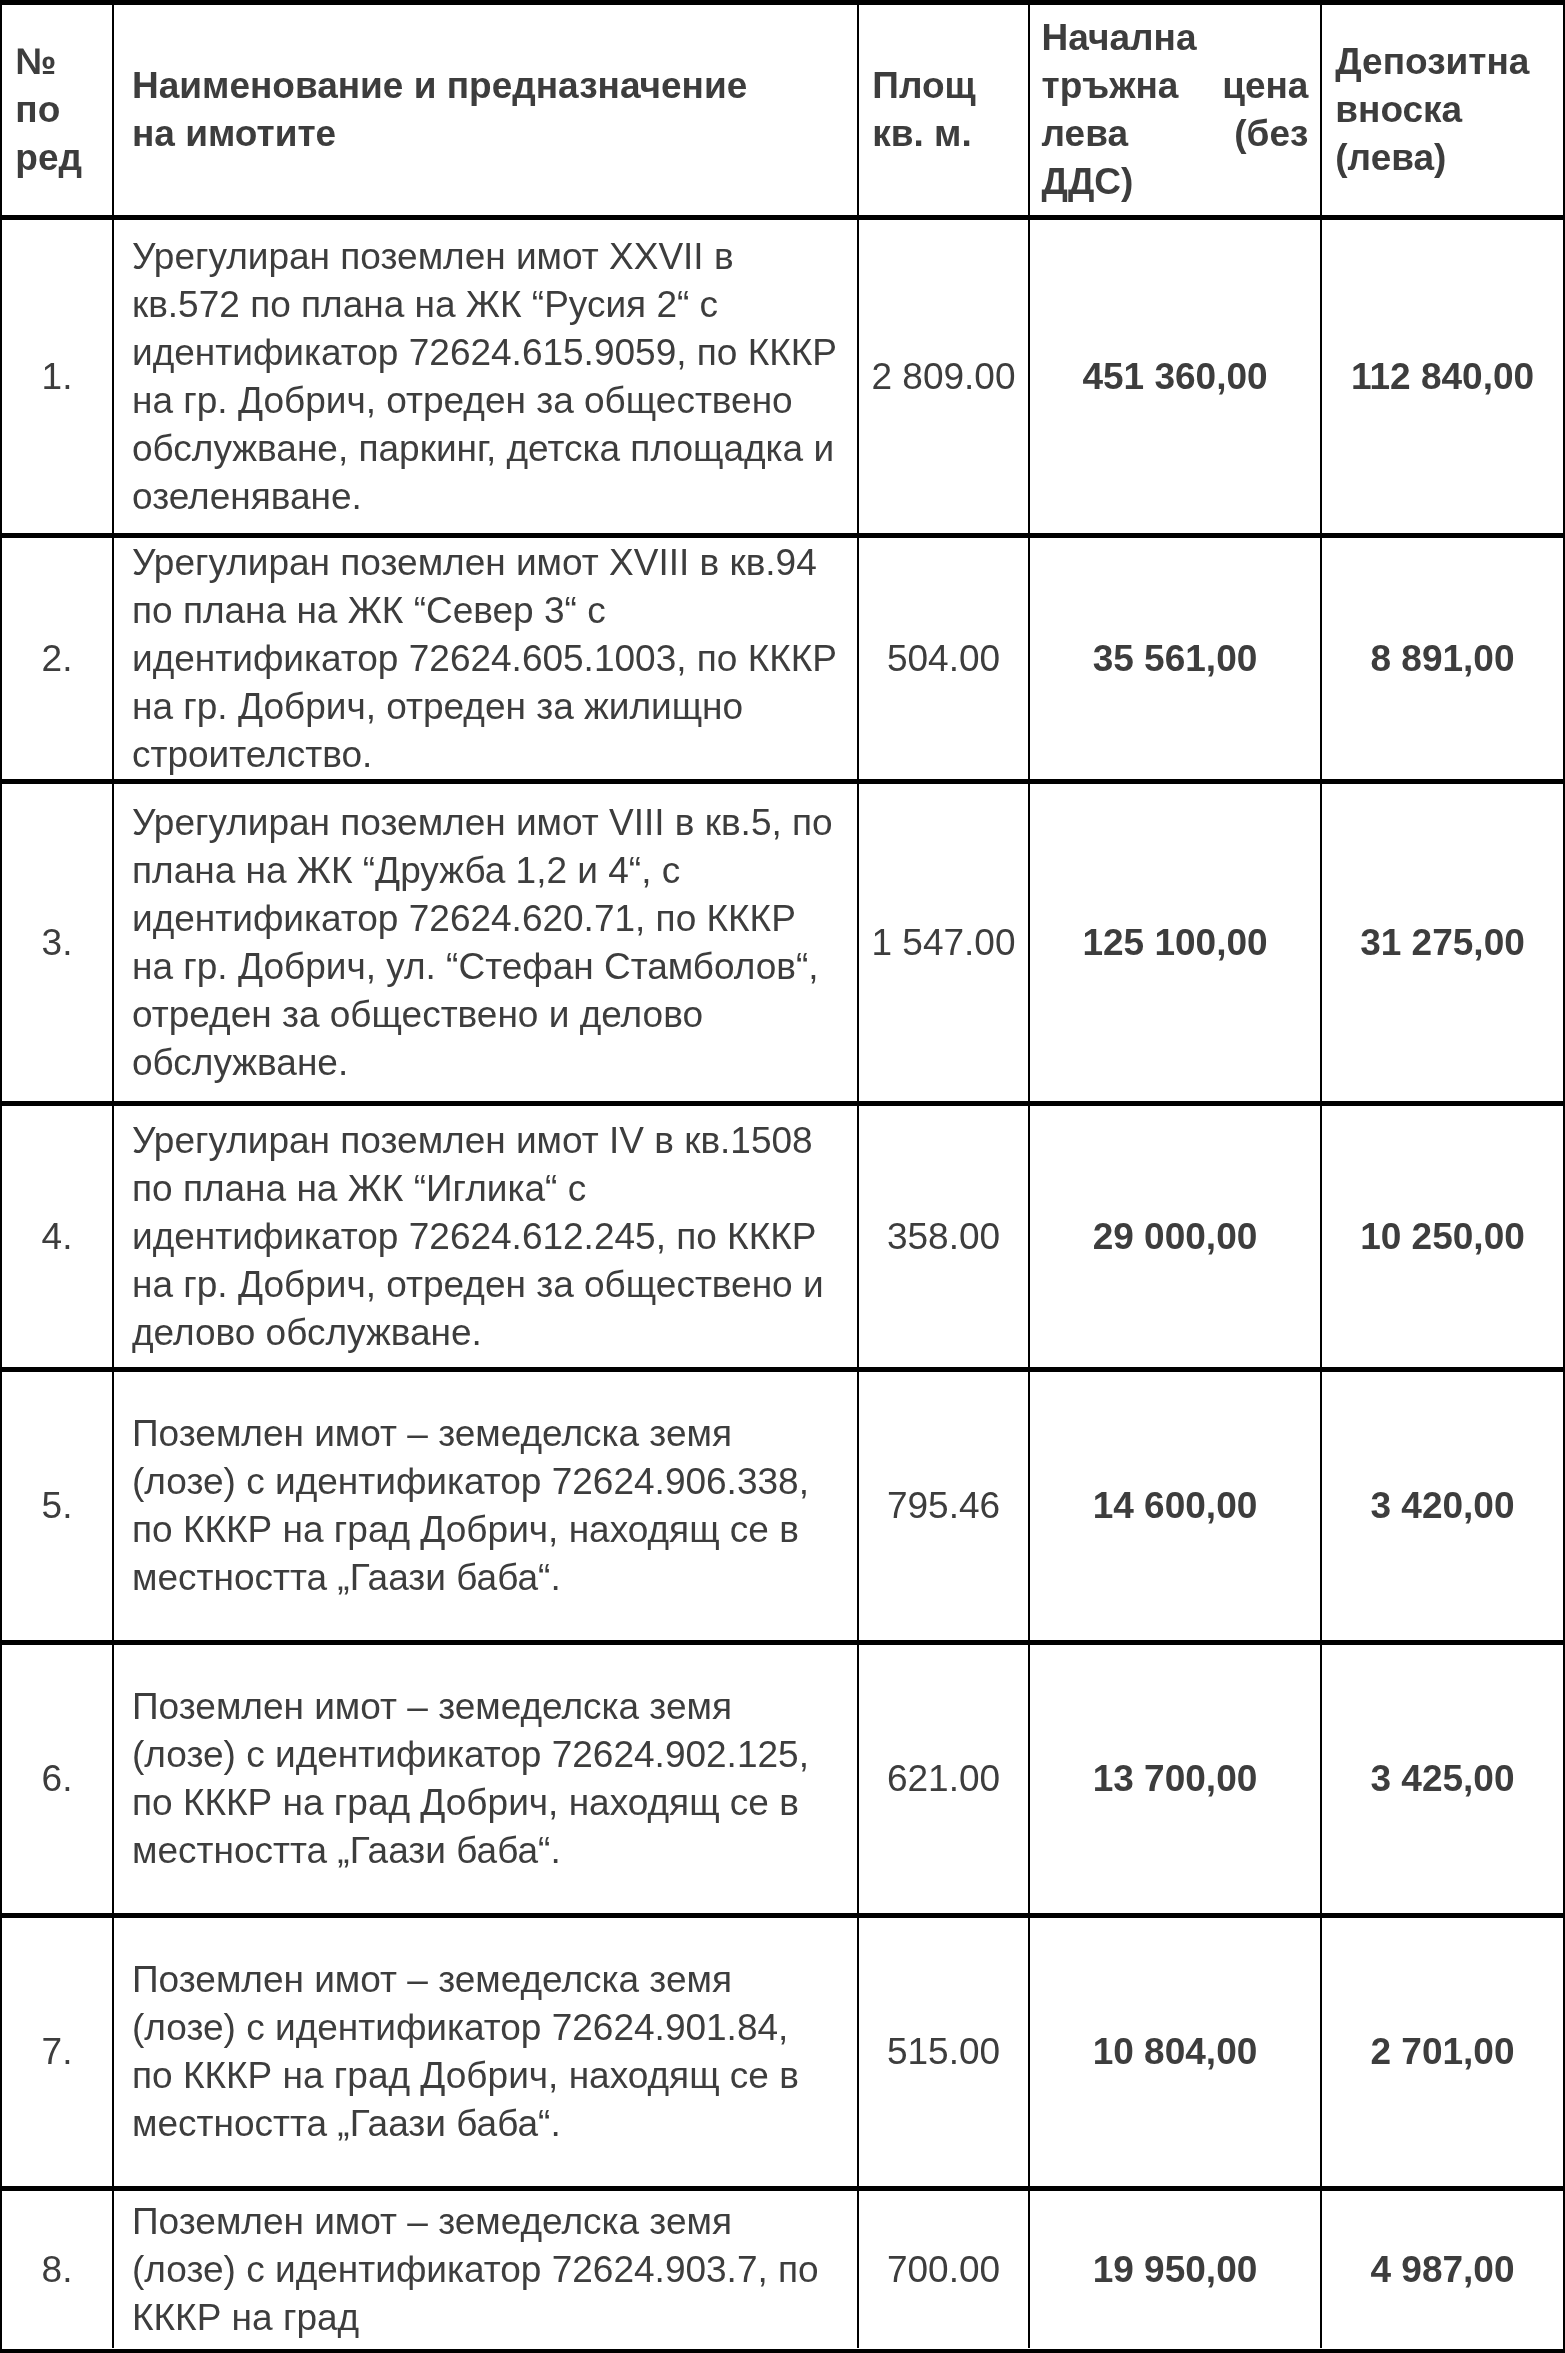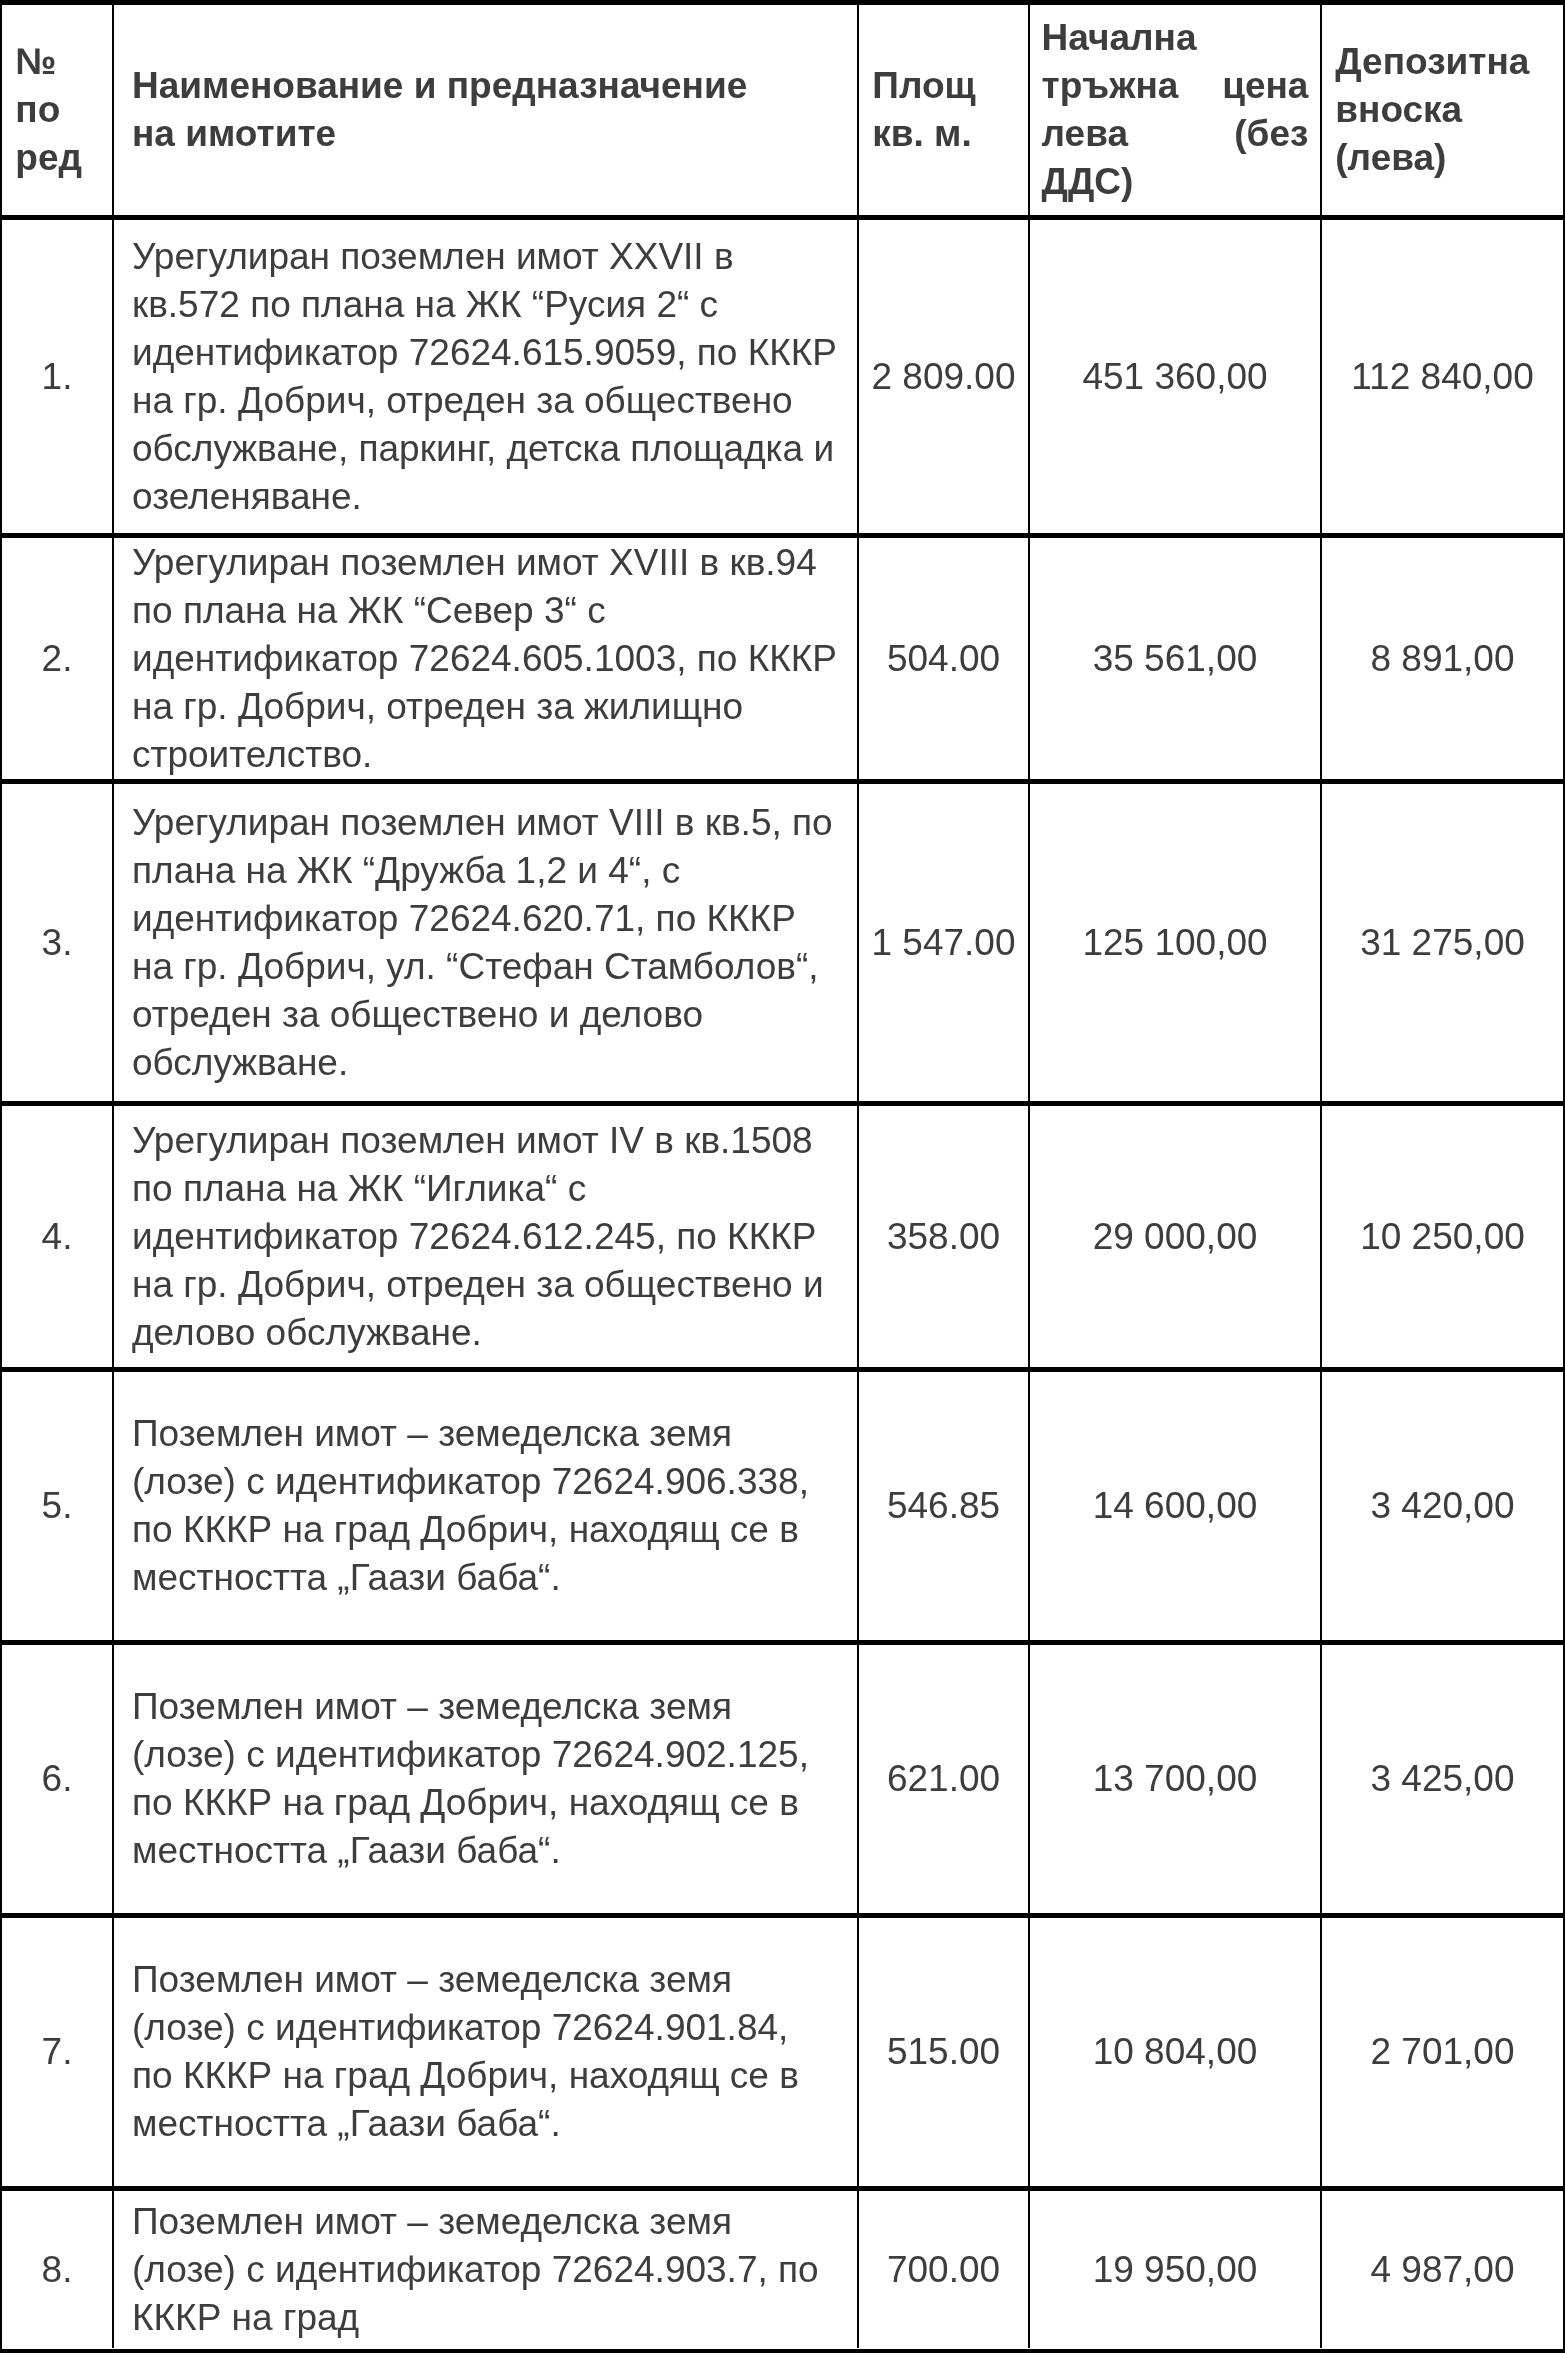--- a/index.html
+++ b/index.html
@@ -37,21 +37,21 @@
   }
   .row .cell:nth-child(5){border-right:none;}
   .row:last-child .cell{border-bottom:none;justify-content:center;}
   .cell > .txt{width:100%;}
   .hdr .cell{font-weight:bold;}
   .h-left .txt{text-align:left;padding:0 13.3px;}
   .h-desc .txt{text-align:left;padding:0 60px 0 18px;}
   .h-just .txt{text-align:justify;text-justify:inter-word;padding:0 11.6px;}
   .c-desc .txt{text-align:left;padding:0 18px;}
   .c-center .txt{text-align:center;padding:0 6.6px;}
-  .nowrap .txt{white-space:nowrap;}
+  .nowrap .txt{white-space:nowrap;font-weight:bold;}
 </style>
 </head>
 <body>
 
 <div id="page">
   <div id="grid">
 
     <div class="row hdr">
       <div class="cell h-left">
         <span class="txt">№ по ред</span>
@@ -143,21 +143,21 @@
       </div>
 
       <div class="row">
         <div class="cell c-center">
           <span class="txt">5.</span>
         </div>
         <div class="cell c-desc">
           <span class="txt">Поземлен имот – земеделска земя (лозе) с идентификатор 72624.906.338, по КККР на град Добрич, находящ се в местността „Гаази баба“.</span>
         </div>
         <div class="cell c-center">
-          <span class="txt">546.85</span>
+          <span class="txt">795.46</span>
         </div>
         <div class="cell c-center nowrap">
           <span class="txt">14 600,00</span>
         </div>
         <div class="cell c-center nowrap">
           <span class="txt">3 420,00</span>
         </div>
       </div>
 
       <div class="row">

